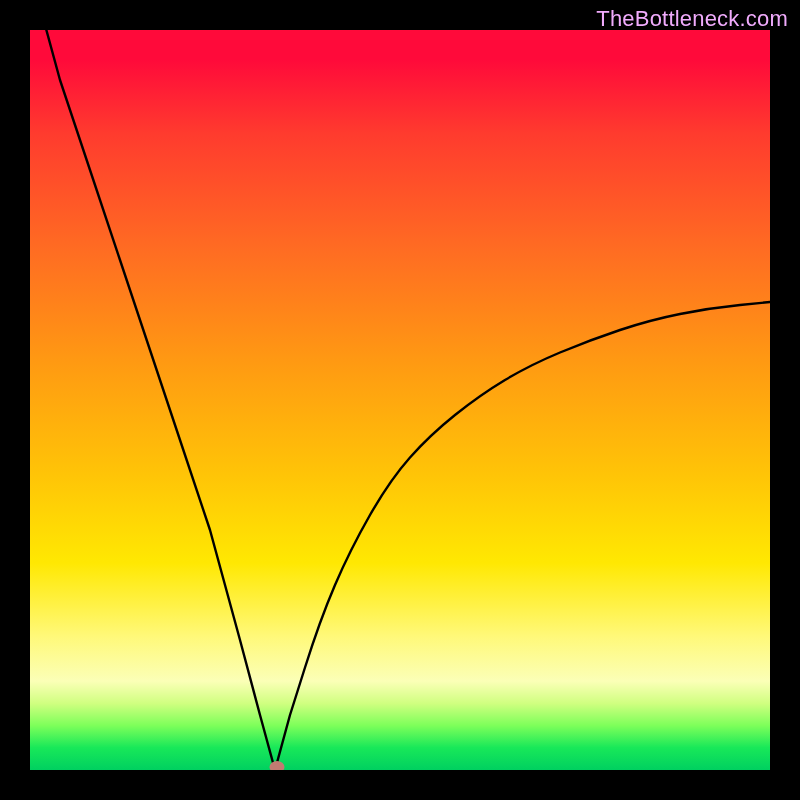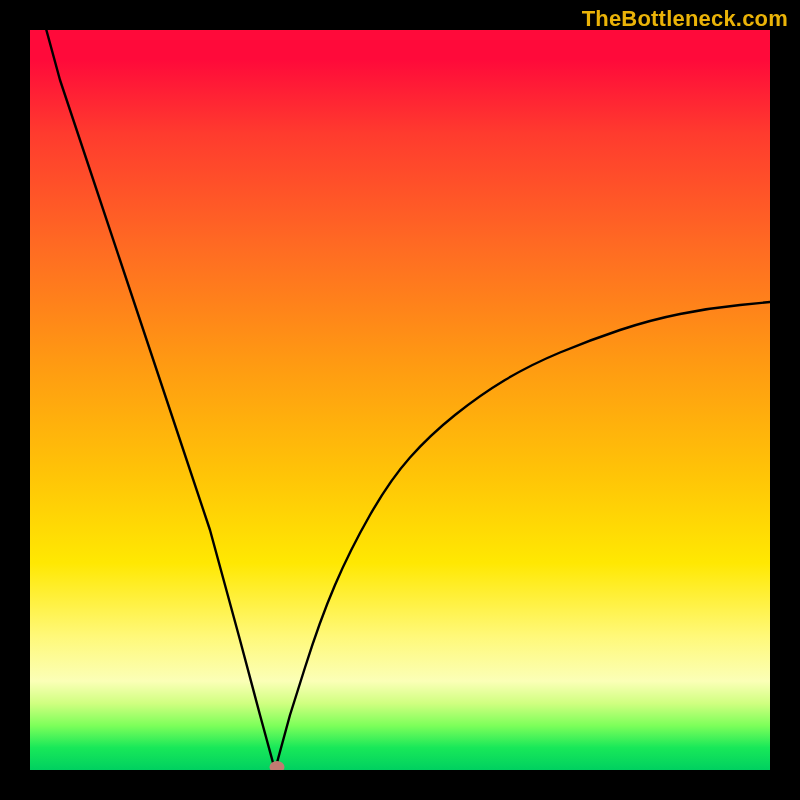--- a/index.html
+++ b/index.html
@@ -4,22 +4,22 @@
 <style>
   * { margin: 0; padding: 0; box-sizing: border-box; }
   html, body { width: 800px; height: 800px; overflow: hidden; }
   body { background: #000; font-family: Arial, Helvetica, sans-serif; position: relative; }
 
   .watermark {
     position: absolute;
     top: 6px;
     right: 12px;
     font-size: 22px;
-    font-weight: 700;
-    color: #eab308;
+    font-weight: 400;
+    color: #f0abfc;
     letter-spacing: 0.2px;
     z-index: 10;
   }
 
   .plot-area {
     position: absolute;
     left: 30px;
     top: 30px;
     width: 740px;
     height: 740px;

